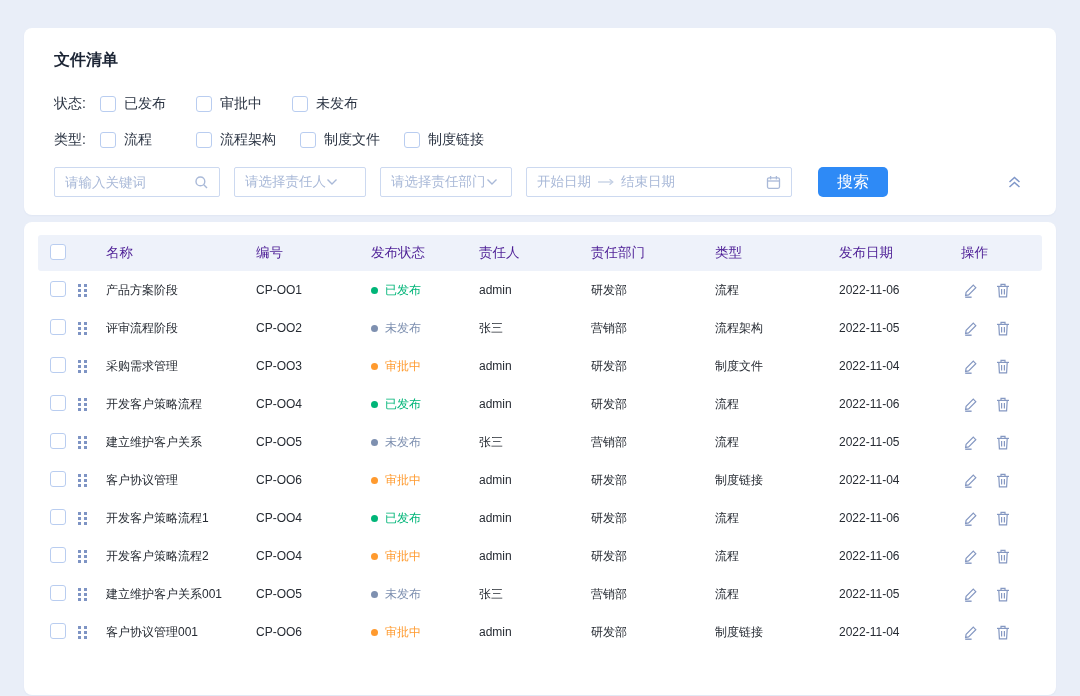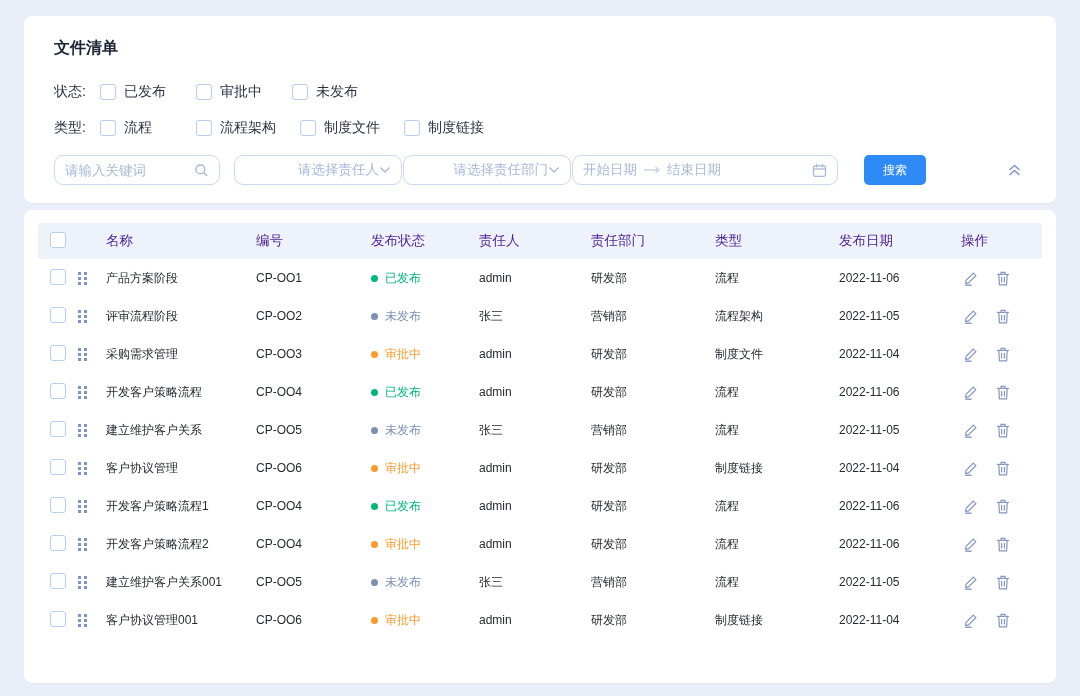--- a/index.html
+++ b/index.html
@@ -3,21 +3,21 @@
 <meta charset="utf-8">
 <style>
   * { margin:0; padding:0; box-sizing:border-box; }
   html,body { width:1080px; height:696px; }
   body {
     background:#e9eef8;
     font-family:"Liberation Sans","DejaVu Sans",sans-serif;
     color:#262b33;
     overflow:hidden;
   }
-  .page { width:1080px; height:696px; padding:16px 24px 20px; }
+  .page { width:1080px; height:696px; padding:28px 24px 20px; }
   .card {
     background:#ffffff;
     border-radius:8px;
     box-shadow:0 1px 2px rgba(30,60,120,0.04);
   }
   
   .filter-card { padding:22px 30px 18px; margin-bottom:7px; }
   .page-title { font-size:16px; font-weight:bold; color:#1b2434; margin-bottom:24px; }
   .filter-row { display:flex; align-items:center; margin-bottom:18px; font-size:14px; color:#2a3342; }
   .filter-label { margin-right:14px; }
@@ -25,37 +25,37 @@
   .cb-item .cb-label { color:#2a3342; }
   .checkbox {
     display:inline-block; width:16px; height:16px;
     border:1px solid #b9cdf0; border-radius:3px; background:#fff;
     flex:0 0 16px;
   }
   .cb-item .checkbox { margin-right:8px; }
   
   .search-row { display:flex; align-items:center; margin-top:2px; }
   .field {
-    height:30px; border:1px solid #ccd9f0; border-radius:9px;
+    height:30px; border:1px solid #ccd9f0; border-radius:2px;
     display:flex; align-items:center; padding:0 10px; background:#fff;
     font-size:13.5px; color:#a9b9d8;
   }
   .placeholder { color:#a9b9d8; }
   .keyword-box { width:166px; margin-right:14px; justify-content:space-between; }
   .keyword-box input {
     border:none; outline:none; width:118px; font-size:13.5px;
     font-family:inherit; color:#2a3342; background:transparent;
   }
   .keyword-box input::placeholder { color:#a9b9d8; }
-  .select-box { width:168px; margin-right:1px; justify-content:flex-end; cursor:pointer; }
+  .select-box { width:132px; margin-right:14px; justify-content:flex-start; cursor:pointer; }
   .date-box { width:266px; margin-right:26px; justify-content:space-between; cursor:pointer; }
   .date-box .dr-sep { margin:0 6px; display:flex; align-items:center; }
   .search-btn {
     height:30px; padding:0 19px; background:#2e8af6; color:#fff;
-    border:none; border-radius:5px; font-size:12px; font-family:inherit; cursor:pointer;
+    border:none; border-radius:5px; font-size:16px; font-family:inherit; cursor:pointer;
     margin-left:0;
   }
   .spacer { flex:1; }
   .collapse-btn { cursor:pointer; display:flex; align-items:center; padding:4px; }
   
   .table-card { height:473px; padding:13px 14px; overflow:hidden; }
   .grid {
     display:grid;
     grid-template-columns:40px 28px 150px 115px 108px 112px 124px 124px 122px 1fr;
     align-items:center;

